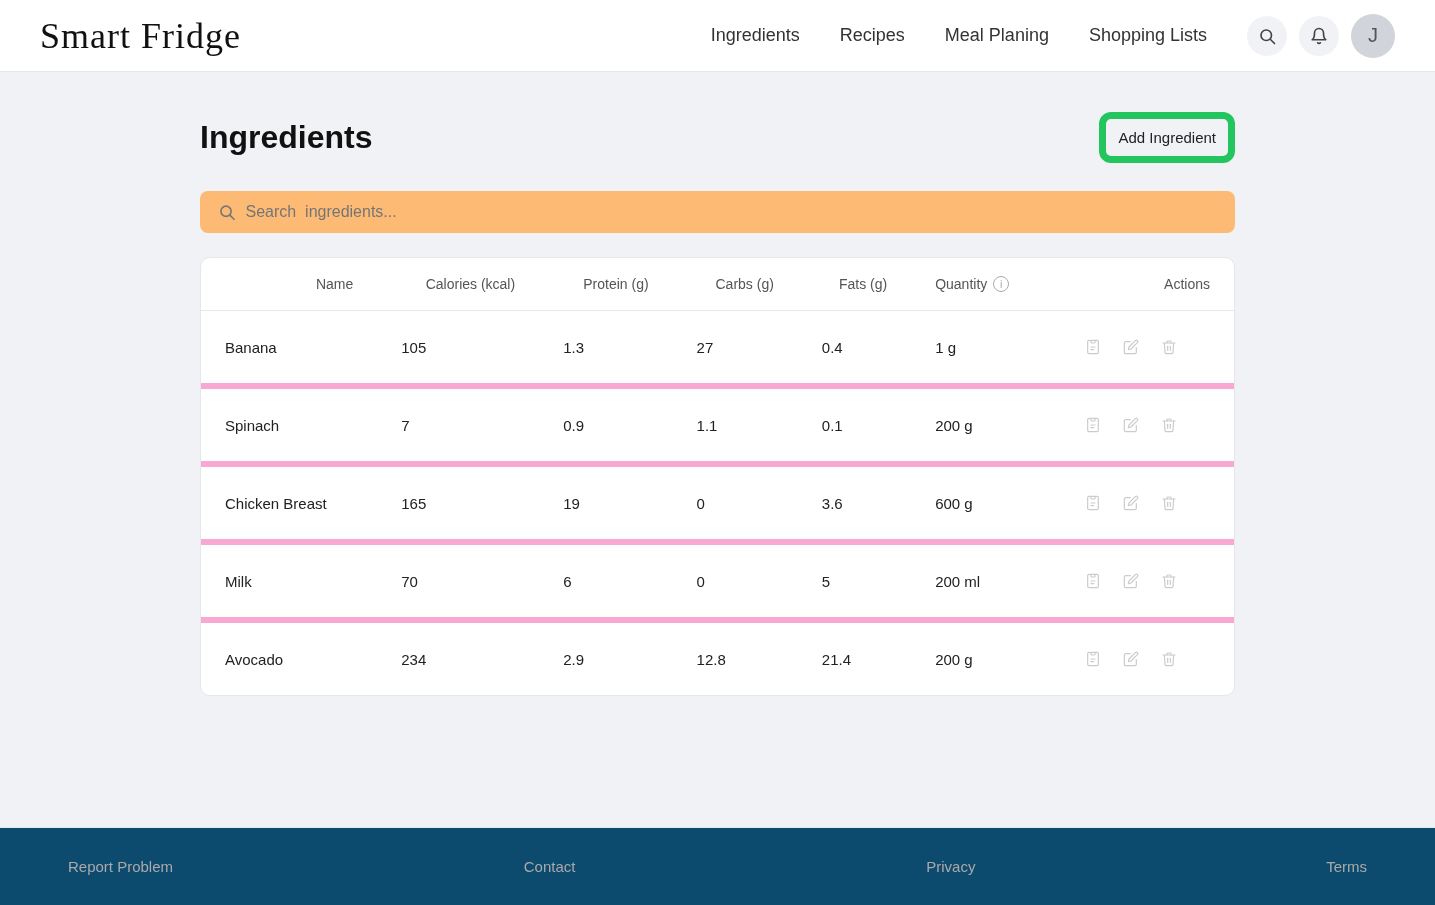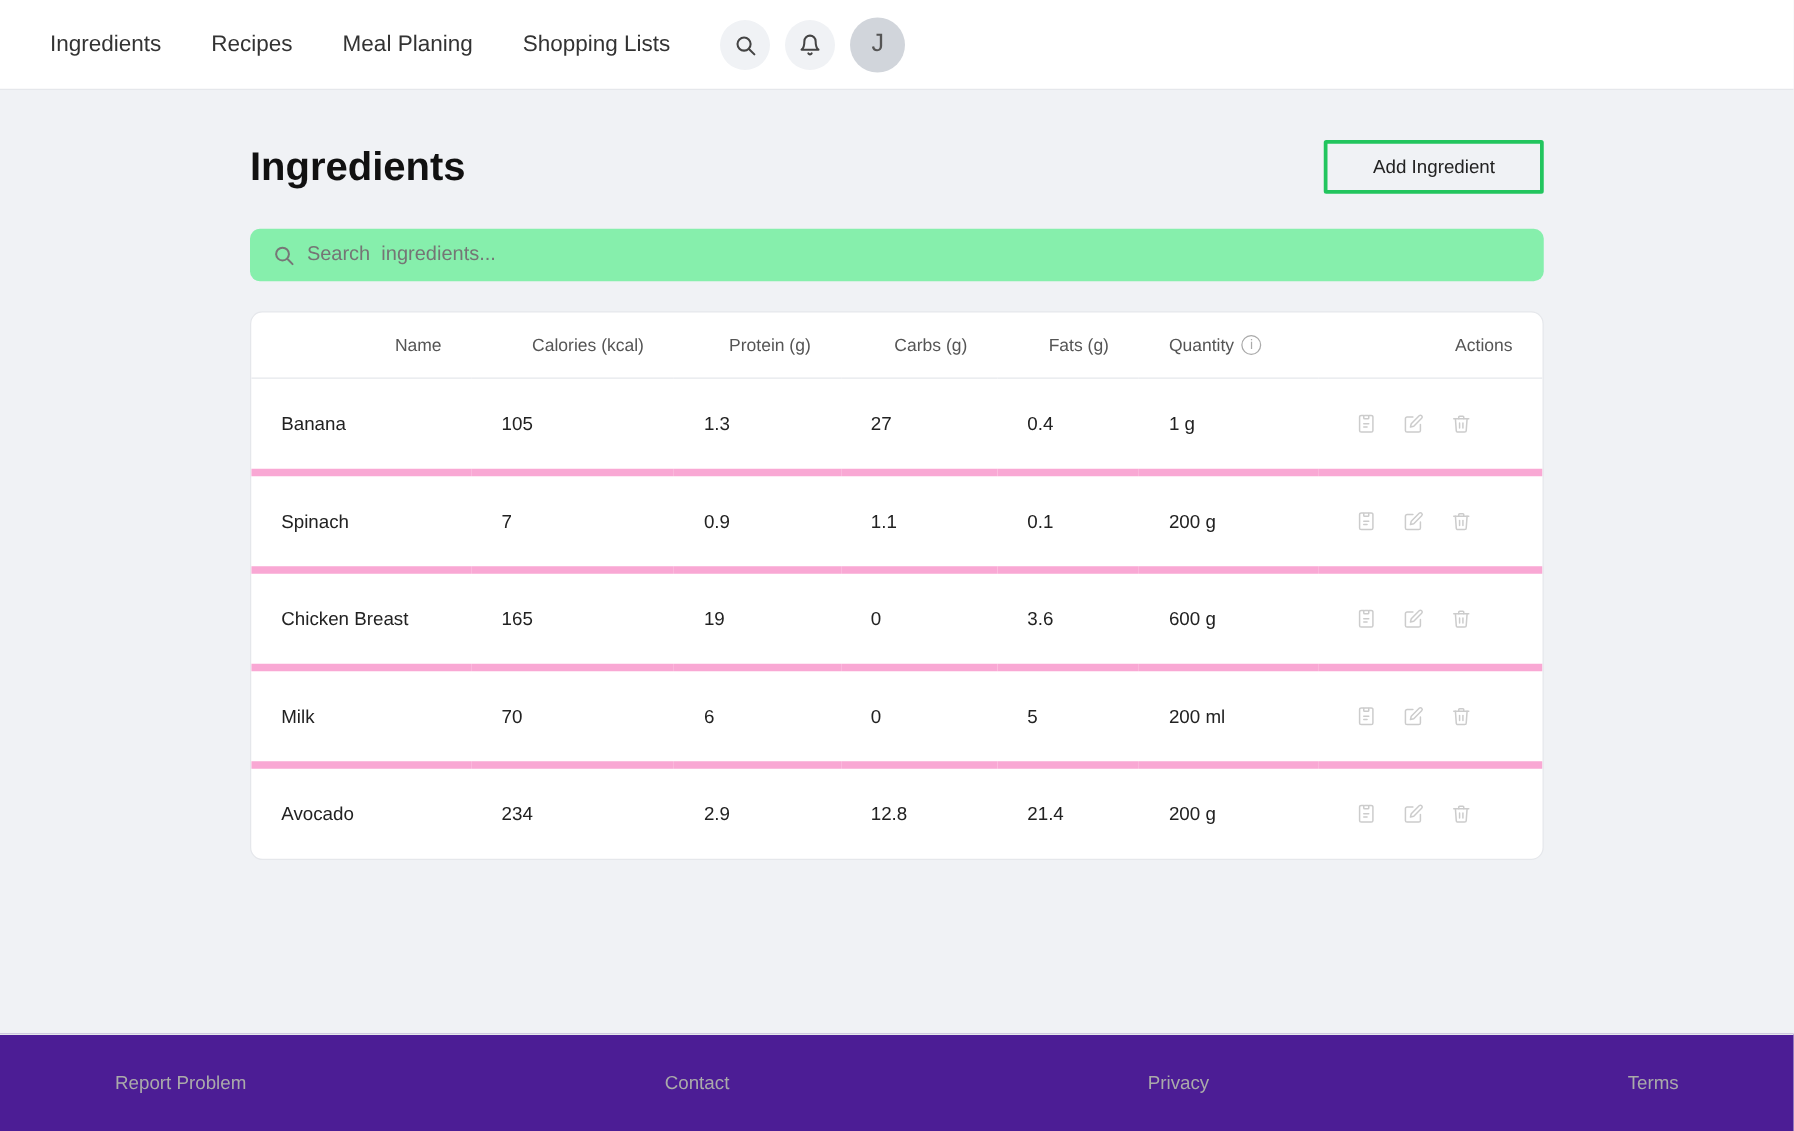--- a/index.html
+++ b/index.html
@@ -84,31 +84,31 @@
       justify-content: space-between;
       margin-bottom: 28px;
     }
     .page-title {
       font-size: 32px;
       font-weight: 700;
       color: #111;
     }
     .add-btn {
       background: #f0f2f5;
-      border: 3px solid #22c55e;
-      border-radius: 2px;
-      padding: 10px 36px;
+      border: 7px solid #22c55e;
+      border-radius: 12px;
+      padding: 10px 12px;
       font-size: 15px;
       cursor: pointer;
       color: #222;
     }
 
     
     .search-bar {
-      background: #86efac;
+      background: #fdba74;
       border-radius: 8px;
       display: flex;
       align-items: flex-start;
       padding: 12px 18px;
       margin-bottom: 24px;
       gap: 10px;
     }
     .search-bar input {
       border: none;
       background: transparent;
@@ -179,37 +179,38 @@
       display: inline-flex;
       align-items: center;
       justify-content: center;
       font-size: 11px;
       color: #aaa;
       cursor: pointer;
     }
 
     
     footer {
-      background: #4c1d95;
-      padding: 30px 92px;
+      background: #0c4a6e;
+      padding: 30px 68px;
       display: flex;
       align-items: center;
       justify-content: space-between;
       border-top: 1px solid #e5e7eb;
     }
     footer a {
       text-decoration: none;
       color: #aaa;
       font-size: 15px;
     }
   </style>
 </head>
 <body>
 
 <header>
+  <div class="logo">Smart Fridge</div>
   <nav>
     <a href="#">Ingredients</a>
     <a href="#">Recipes</a>
     <a href="#">Meal Planing</a>
     <a href="#">Shopping Lists</a>
   </nav>
   <div class="header-icons">
     <button class="icon-btn" title="Search">
       <svg width="18" height="18" viewBox="0 0 24 24" fill="none" stroke="#444" stroke-width="2.2" stroke-linecap="round" stroke-linejoin="round">
         <circle cx="11" cy="11" r="7"></circle>

